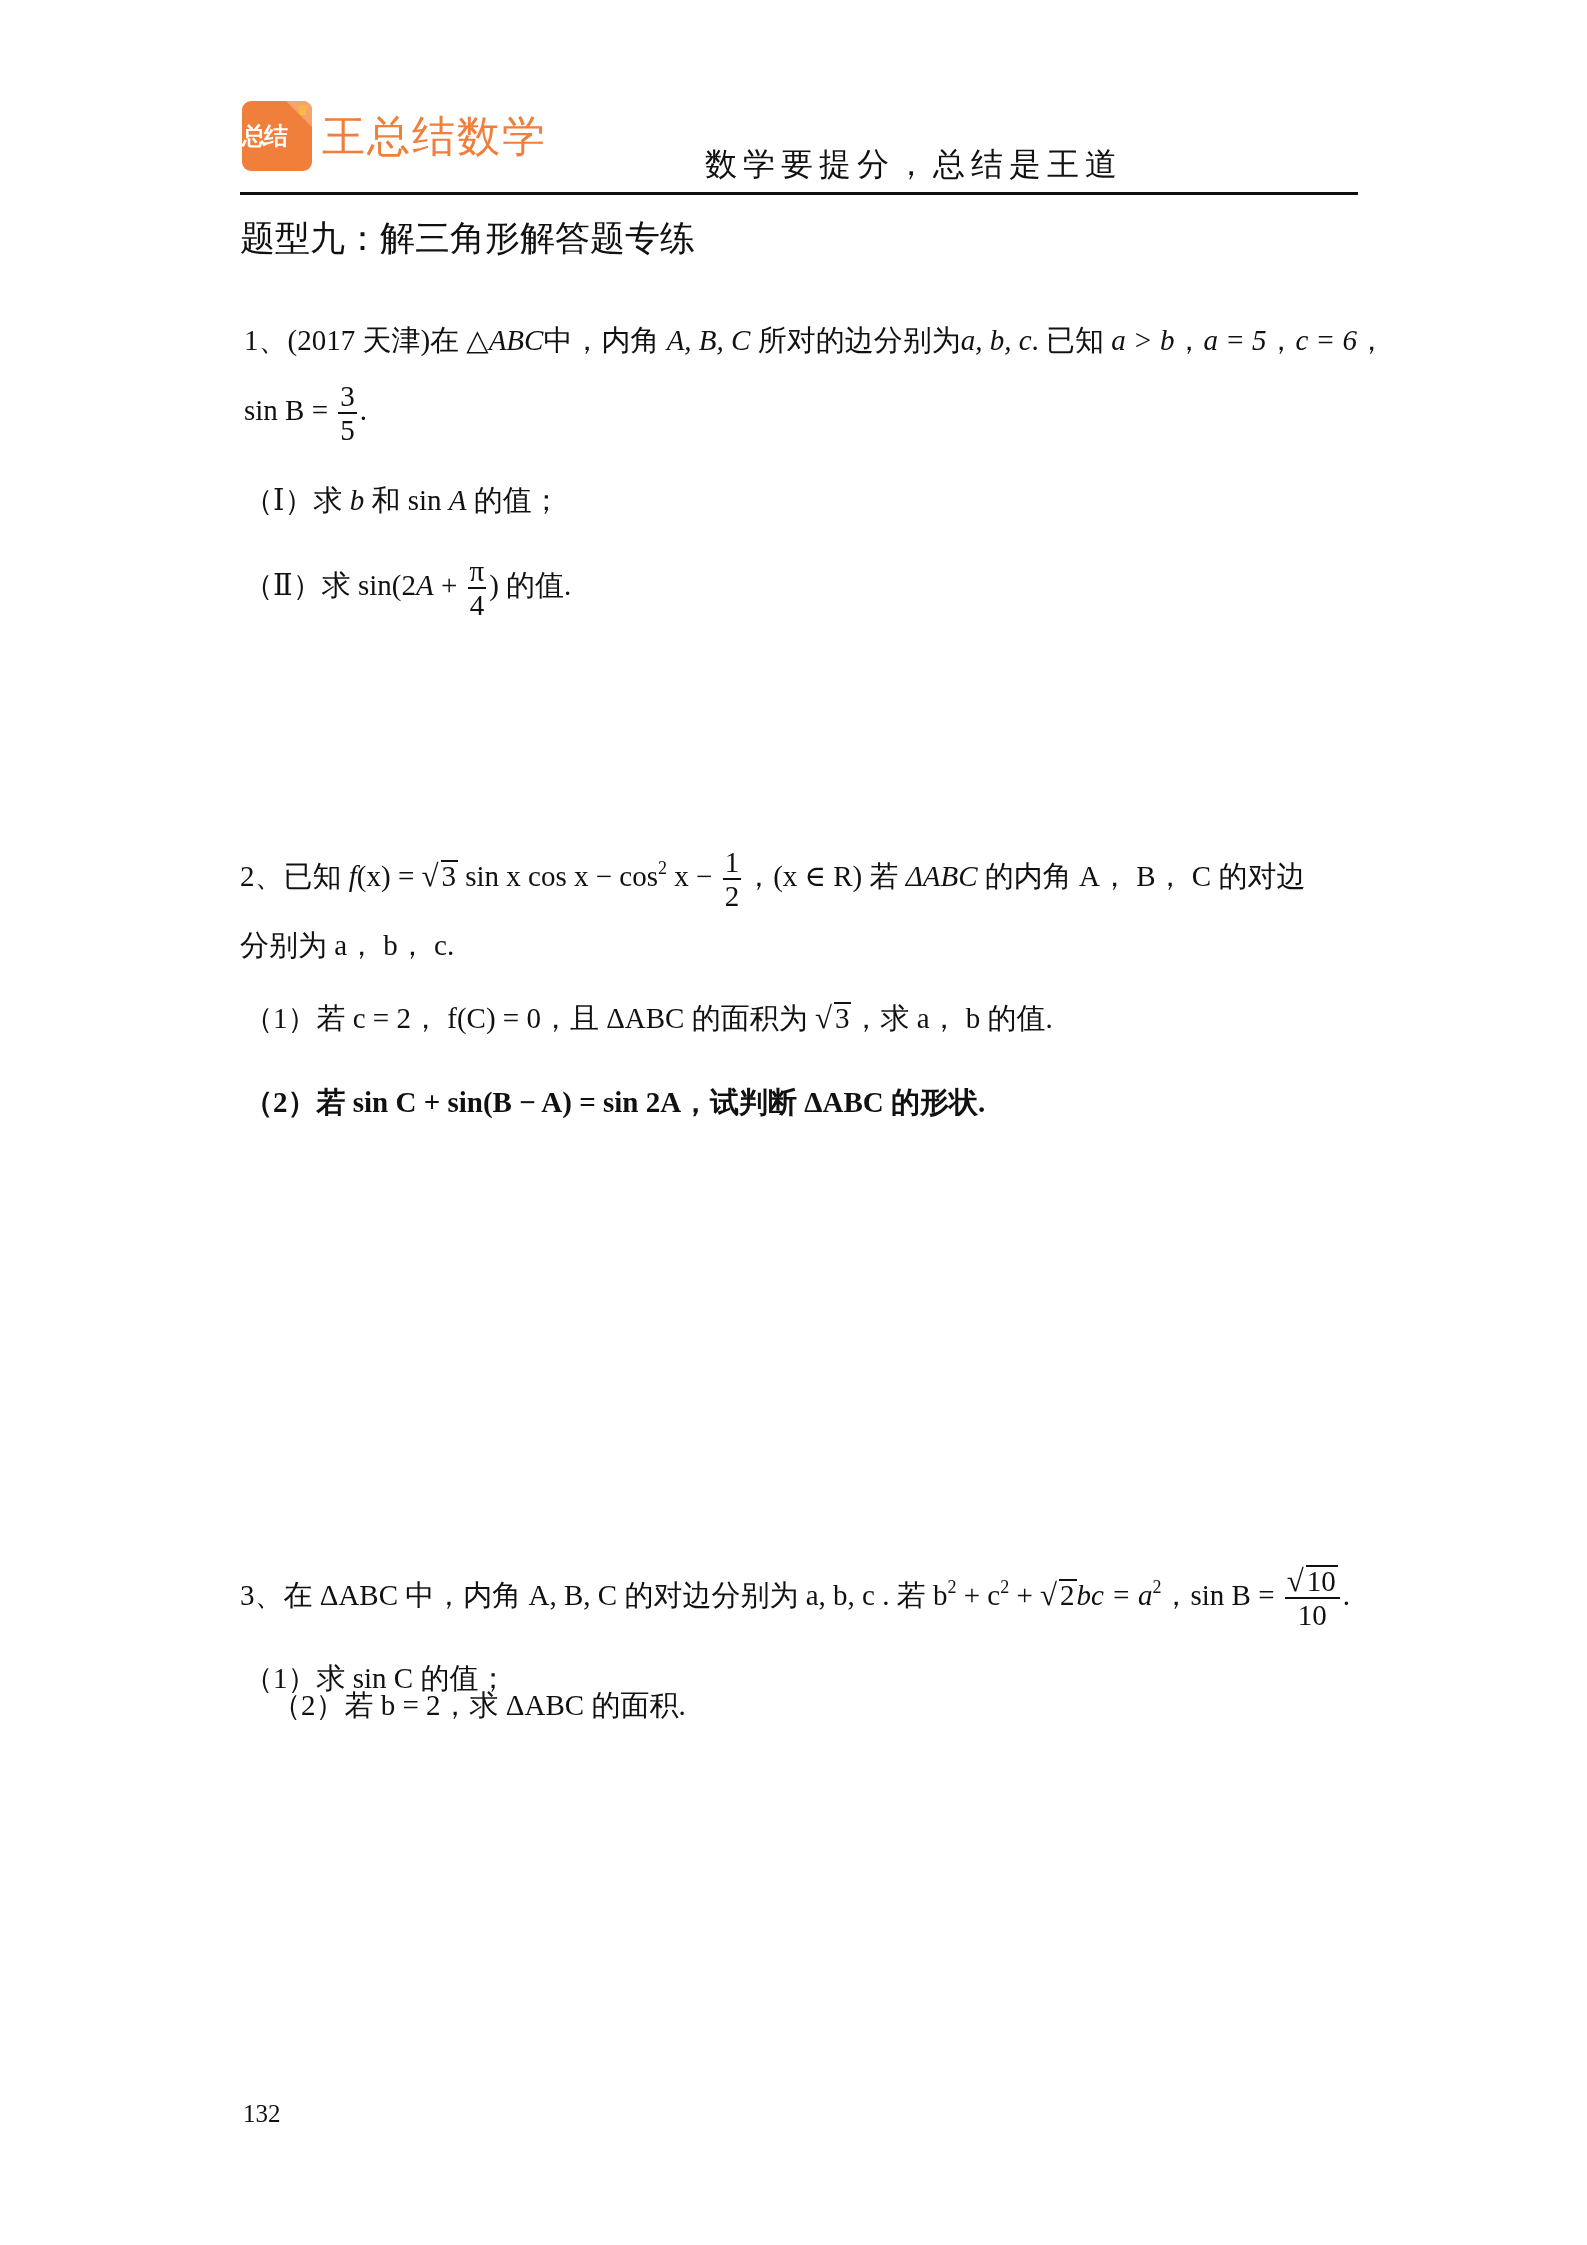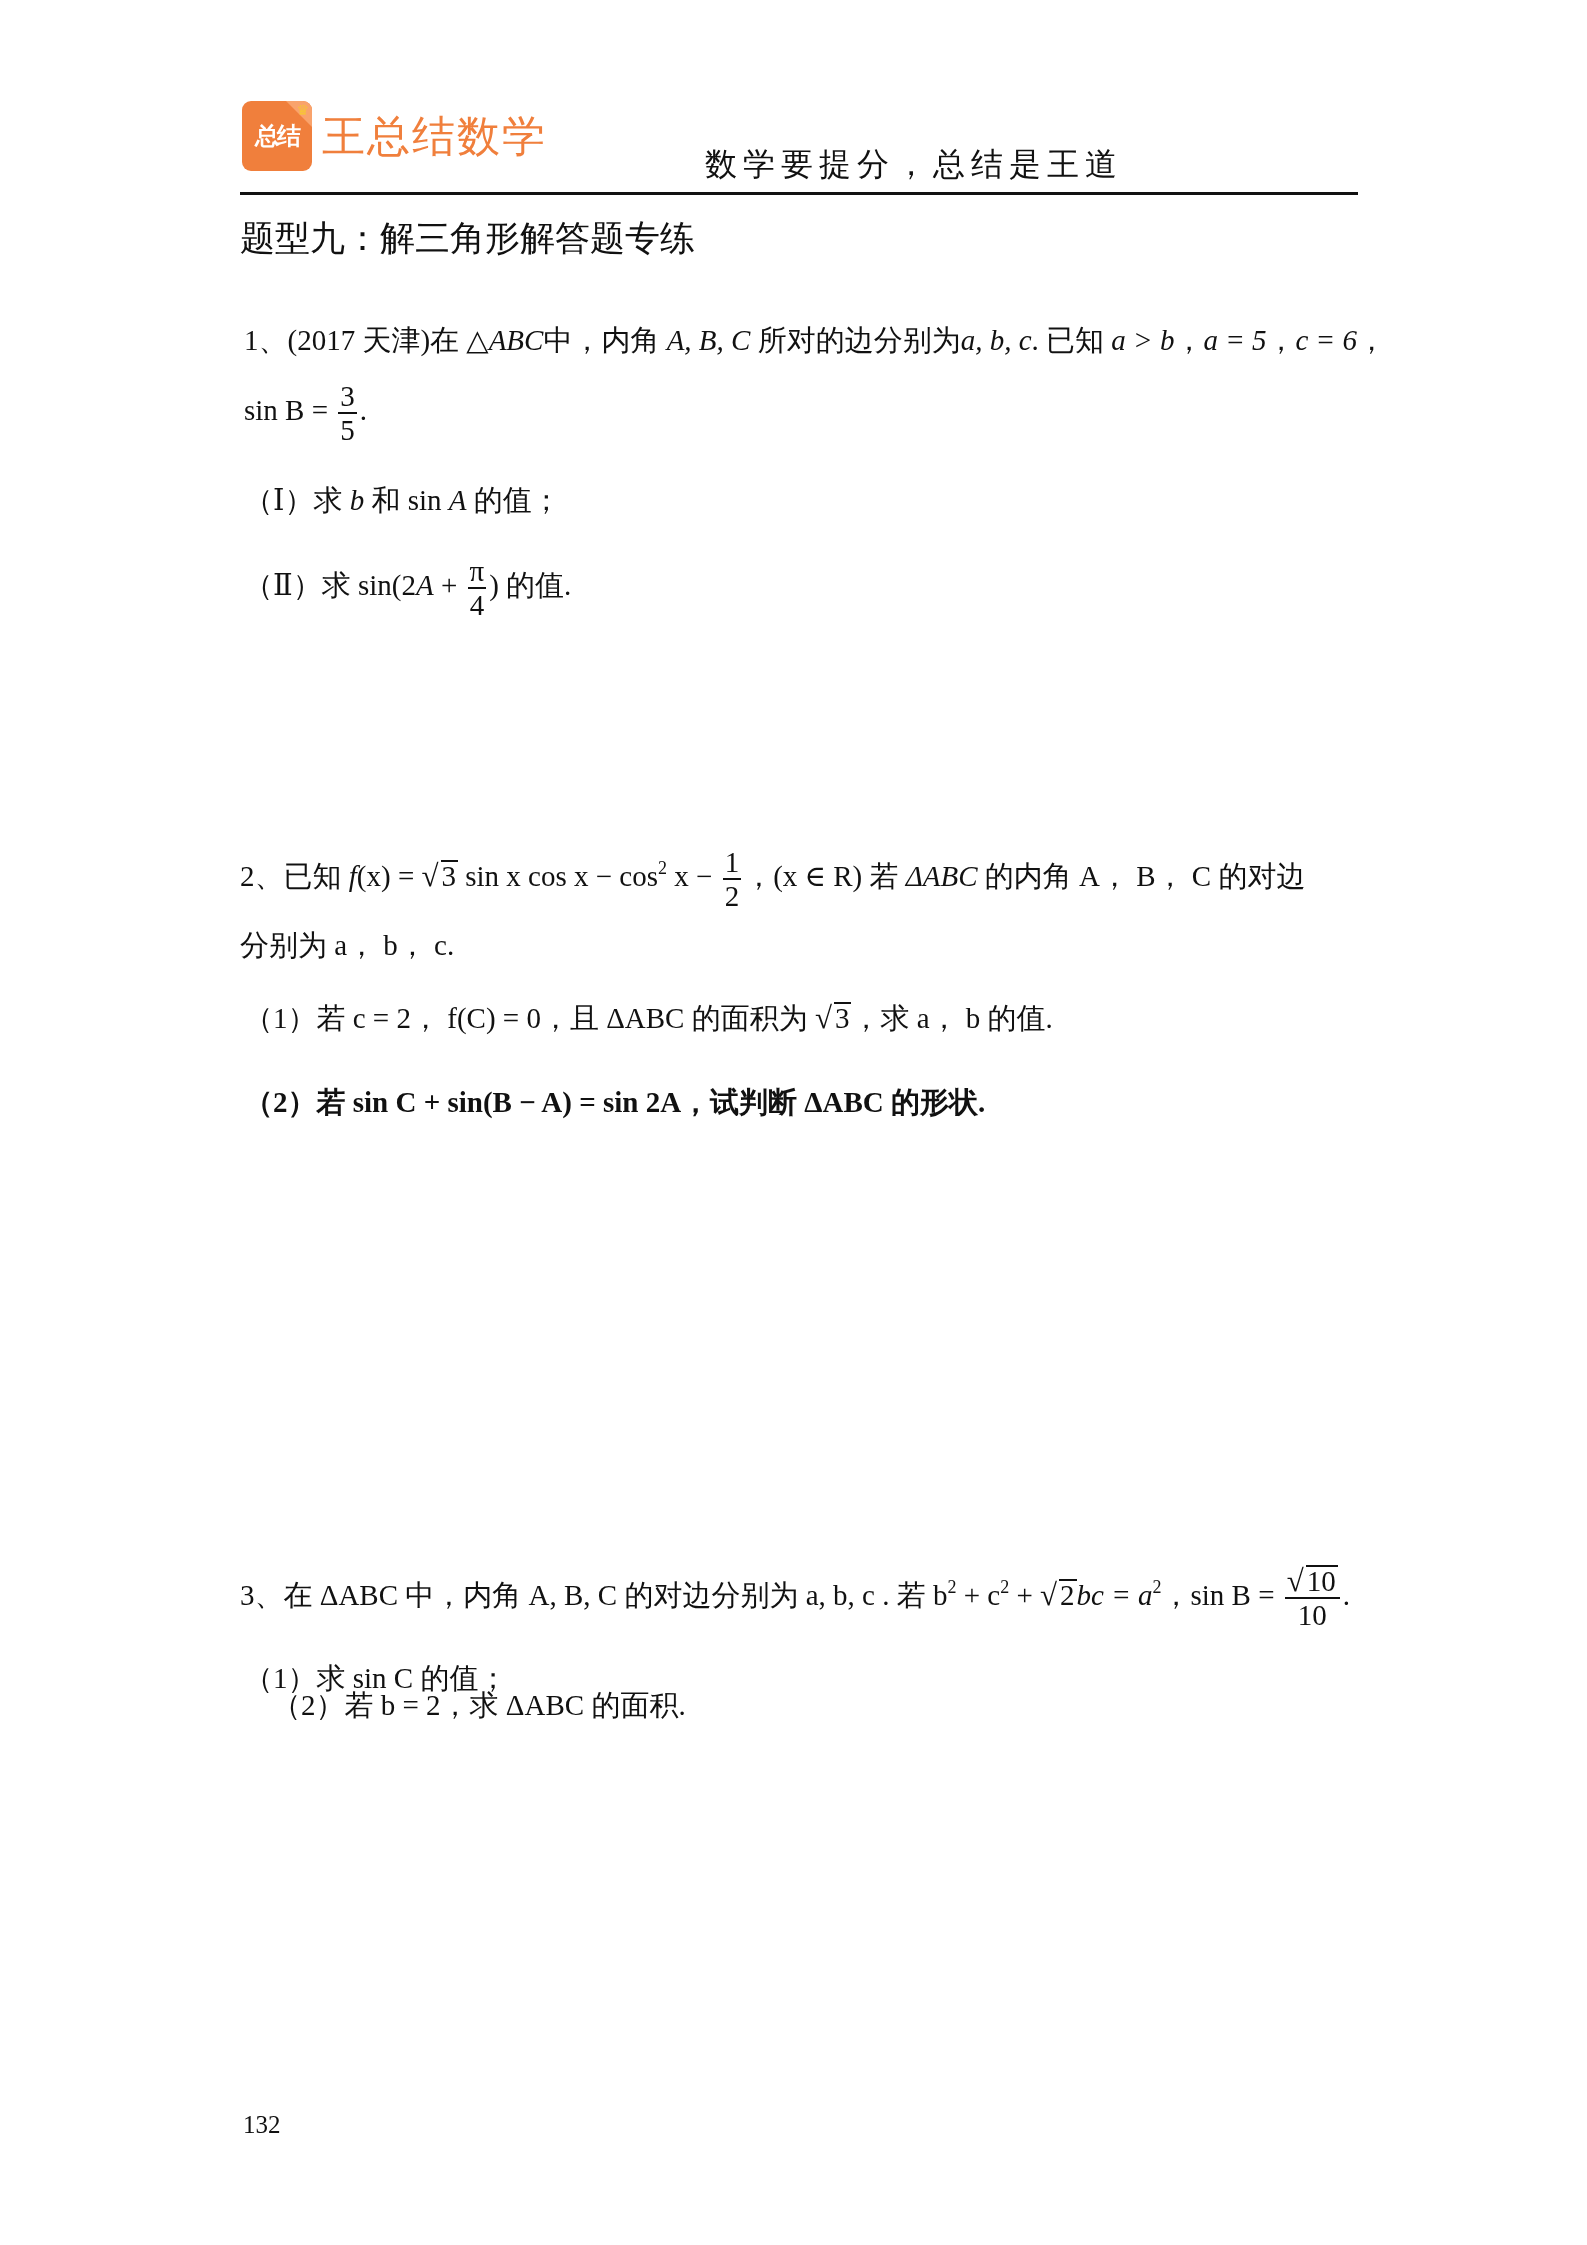--- a/index.html
+++ b/index.html
@@ -5,37 +5,37 @@
   html, body { margin:0; padding:0; background:#ffffff; }
   body { width:1587px; height:2245px; position:relative; overflow:hidden;
          font-family:"Liberation Serif","DejaVu Serif",serif; color:#111; }
   .abs { position:absolute; white-space:nowrap; }
   .logo { left:242px; top:101px; width:70px; height:70px; border-radius:9px;
           background:#f07f3c; overflow:hidden; }
   .logo .corner { position:absolute; right:0; top:0; width:0; height:0;
           border-top:26px solid #f9a36c; border-left:26px solid transparent; }
   .logo .crown { position:absolute; right:3px; top:1px; font-size:14px; color:#f7c437;
           font-family:"DejaVu Sans",sans-serif; }
-  .logo .lt { position:absolute; left:0; right:0; top:19px; text-align:center; color:#fff;
+  .logo .lt { position:absolute; left:0; right:0; top:19px; text-align:left; color:#fff;
           font-family:"DejaVu Sans",sans-serif; font-weight:bold; font-size:24px; letter-spacing:-2px; }
   .brand { left:322px; top:106px; font-family:"DejaVu Sans",sans-serif; font-size:43px;
            color:#f07f3c; letter-spacing:2px; line-height:60px; }
   .slogan { left:705px; top:142px; font-size:32px; letter-spacing:6px; line-height:44px;text-align:center; }
   .rule { left:240px; top:192px; width:1118px; height:3px; background:#111; }
   .title { left:240px; top:215px; font-family:"DejaVu Sans",sans-serif; font-weight:normal;
            font-size:35px; line-height:46px; }
   .line { font-size:29px; line-height:40px; }
   i, .v { font-style:italic; }
   .frac { display:inline-block; vertical-align:middle; text-align:center; margin:0 3px; }
   .frac > span { display:block; line-height:32px; padding:0 2px; }
   .frac .num { border-bottom:2px solid #111; }
   .sqrt { display:inline-block; border-top:2px solid #111; padding:0 2px 0 1px; margin-left:2px; line-height:28px; }
   .rad { font-size:31px; }
   sup { font-size:18px; vertical-align:12px; }
-  .pageno { left:243px; top:2100px; font-size:25px;margin-top:11px; }
+  .pageno { left:243px; top:2100px; font-size:25px; }
 </style>
 </head>
 <body>
 
 <div class="abs logo">
   <div class="corner"></div>
   <span class="crown">♛</span>
   <div class="lt">总结</div>
 </div>
 <div class="abs brand">王总结数学</div>

